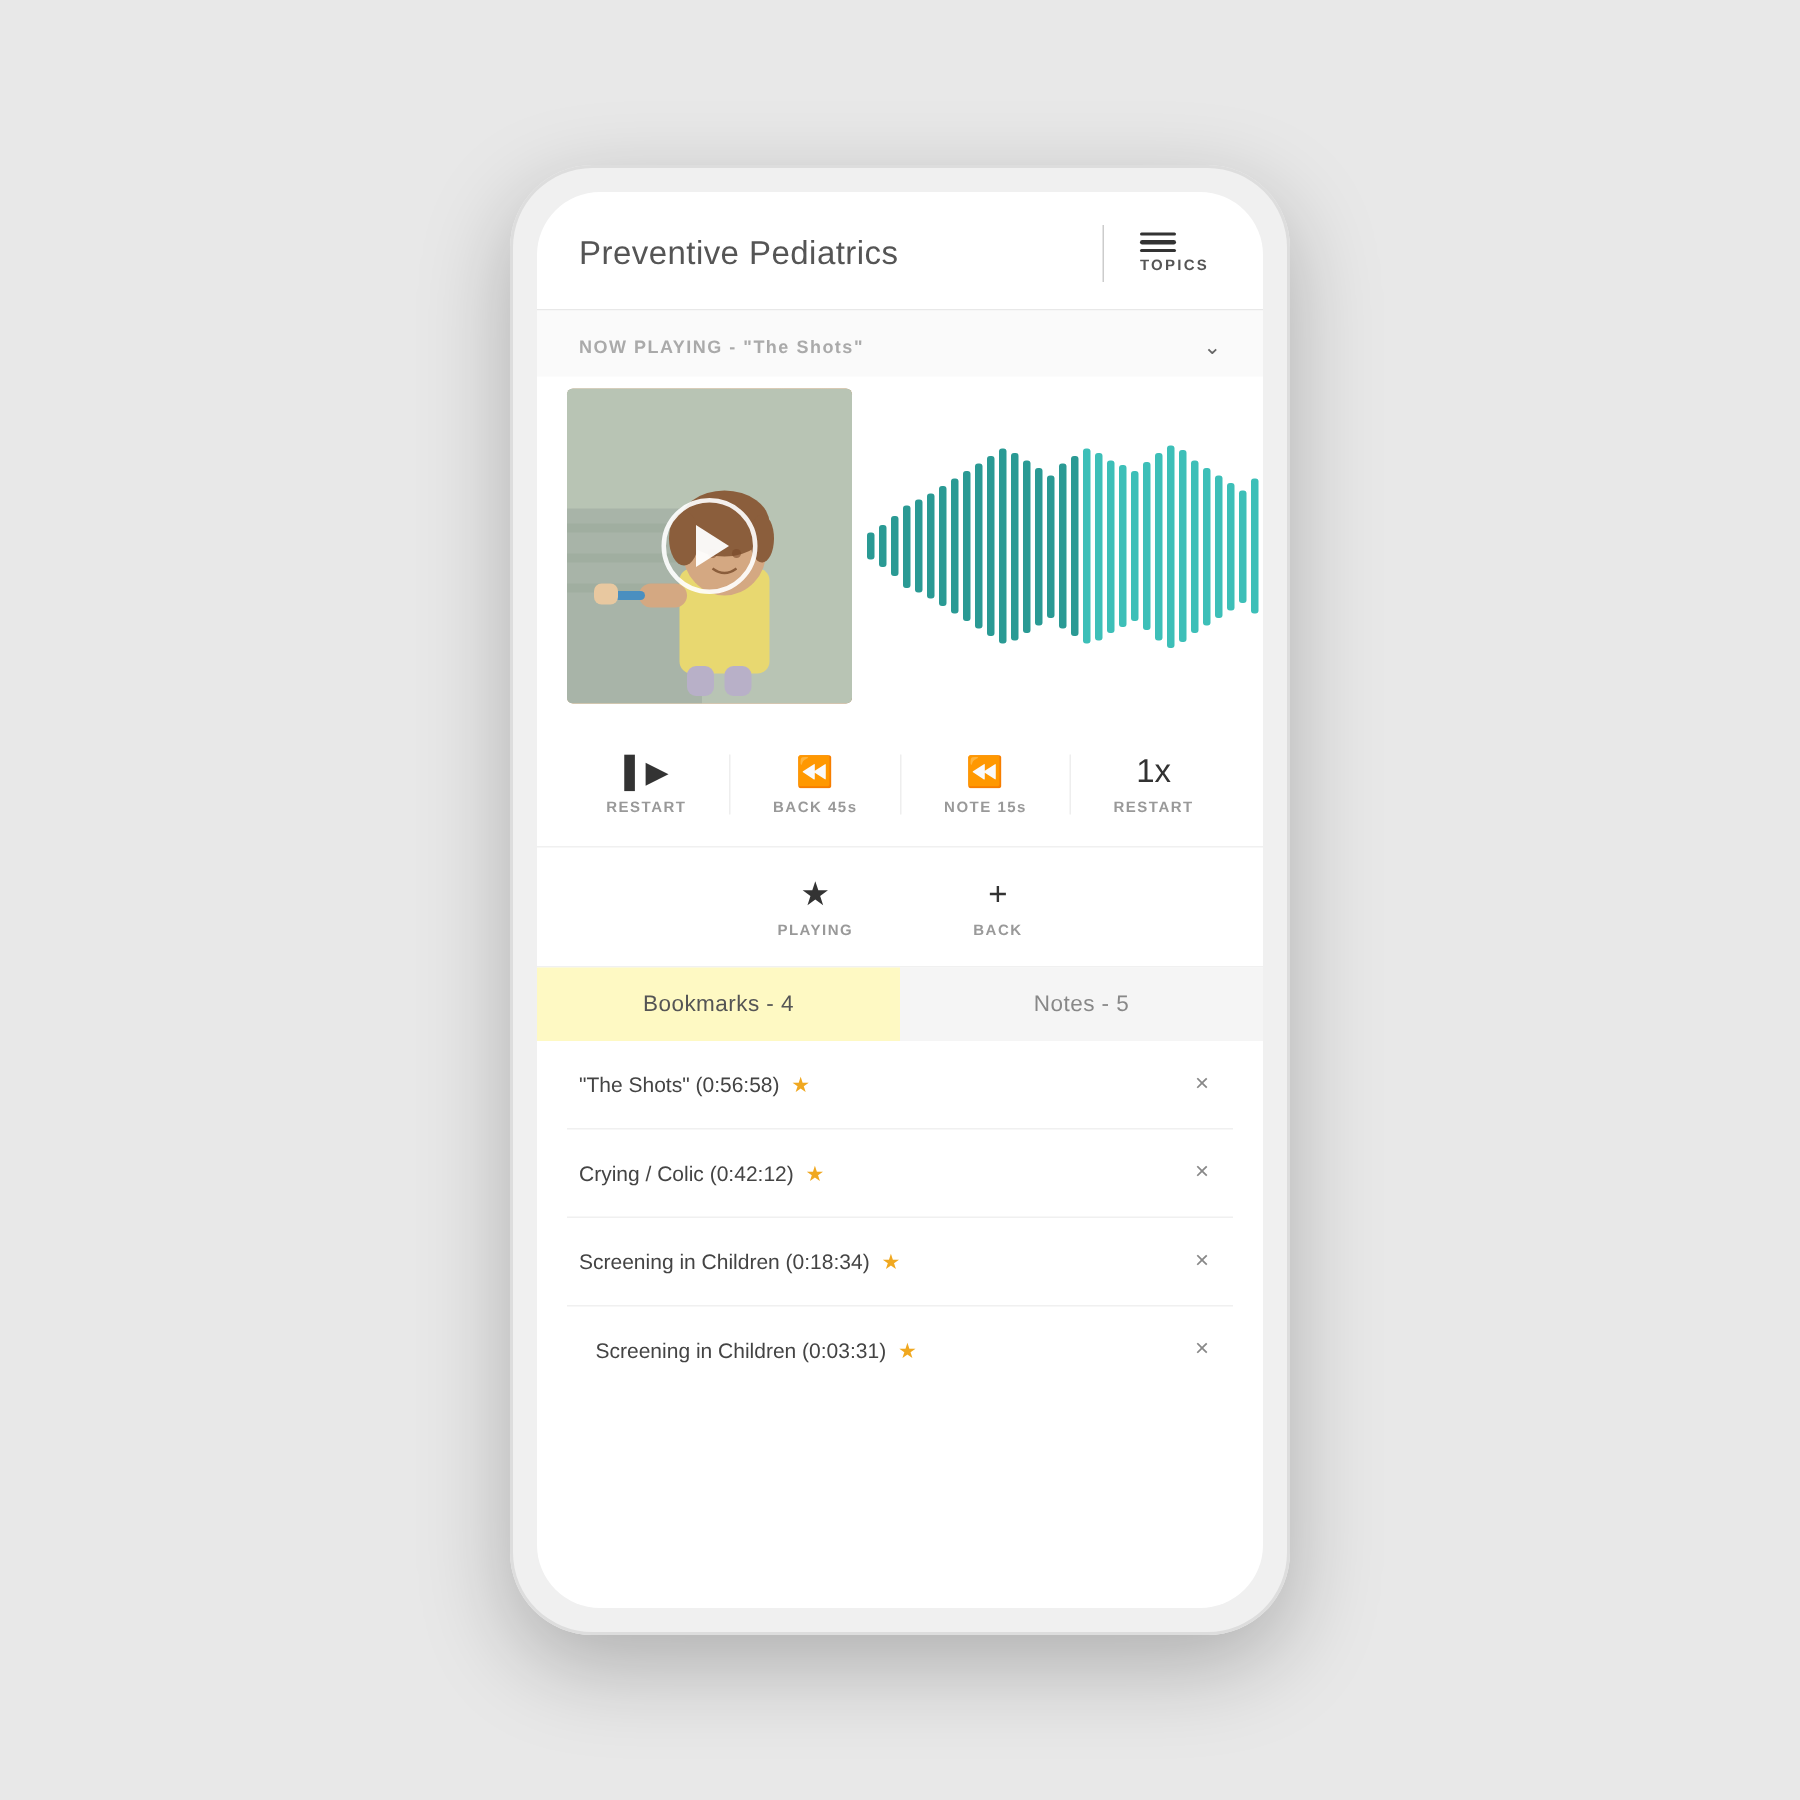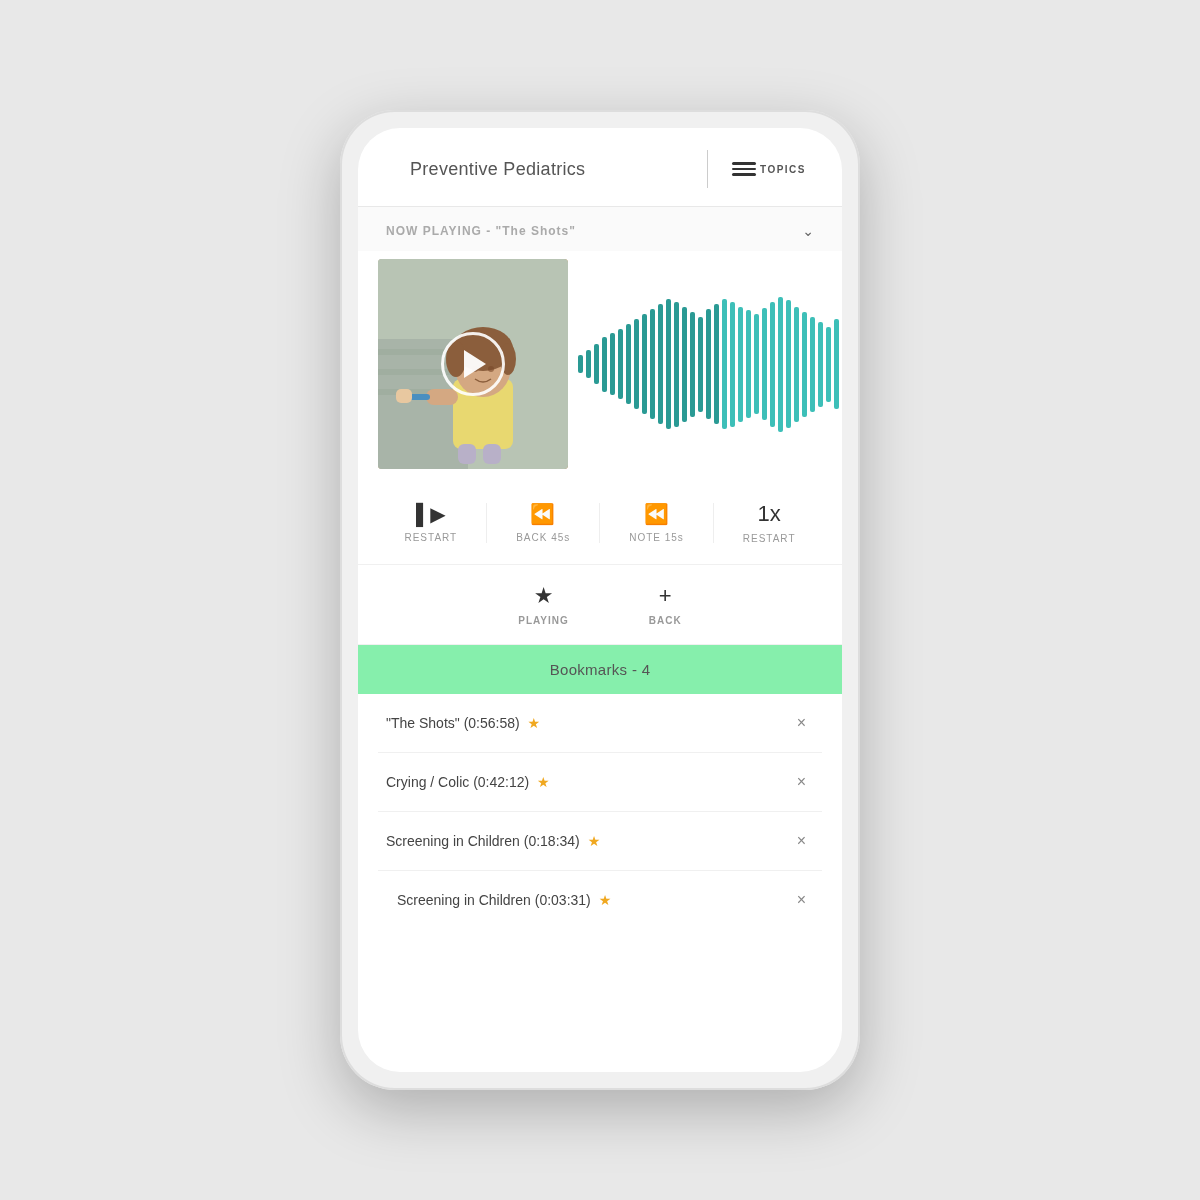--- a/index.html
+++ b/index.html
@@ -33,38 +33,36 @@
     
     .header {
       display: flex;
       align-items: center;
       justify-content: space-between;
       padding: 22px 28px 18px 28px;
       border-bottom: 1px solid #e8e8e8;
     }
 
     .header-title {
-      font-size: 18px;
+      font-size: 22px;
       font-weight: 400;
       color: #555;
       letter-spacing: 0.3px;
-      margin-left: 24px;
     }
 
     .header-divider {
       width: 1px;
       height: 38px;
       background: #ccc;
       margin: 0 16px;
     }
 
     .topics-btn {
       display: flex;
-      flex-direction: row;
-      align-items: center;
+      flex-direction: column;
       gap: 4px;
       cursor: pointer;
       border: none;
       background: none;
       padding: 4px 8px;
     }
 
     .hamburger-lines {
       display: flex;
       flex-direction: column;
@@ -194,21 +192,21 @@
       padding: 4px 8px;
     }
 
     .control-icon {
       font-size: 20px;
       color: #333;
     }
 
     .control-label {
       font-size: 10px;
-      font-weight: 400;
+      font-weight: 700;
       color: #999;
       letter-spacing: 1px;
     }
 
     .control-divider {
       width: 1px;
       height: 40px;
       background: #eee;
     }
 
@@ -260,21 +258,21 @@
       padding: 16px;
       text-align: center;
       font-size: 15px;
       font-weight: 400;
       color: #888;
       cursor: pointer;
       letter-spacing: 0.3px;
     }
 
     .tab.active {
-      background: #86efac;
+      background: #fef9c3;
       color: #555;
       font-weight: 500;
     }
 
     
     .bookmark-list {
       padding: 0 20px;
     }
 
     .bookmark-item {
@@ -451,20 +449,23 @@
       <button class="action-btn">
         <span class="action-icon">+</span>
         <span class="action-label">BACK</span>
       </button>
     </div>
 
     <div class="tabs">
       <div class="tab active">
         <span>Bookmarks - 4</span>
       </div>
+      <div class="tab">
+        <span>Notes - 5</span>
+      </div>
     </div>
 
     <div class="bookmark-list" id="bookmark-list">
     <div class="bookmark-item">
           <span class="bookmark-title">"The Shots" (0:56:58) <span class="star">★</span></span>
           <button class="close-btn">×</button>
         </div>
         <div class="bookmark-item">
           <span class="bookmark-title">Crying / Colic (0:42:12) <span class="star">★</span></span>
           <button class="close-btn">×</button>

